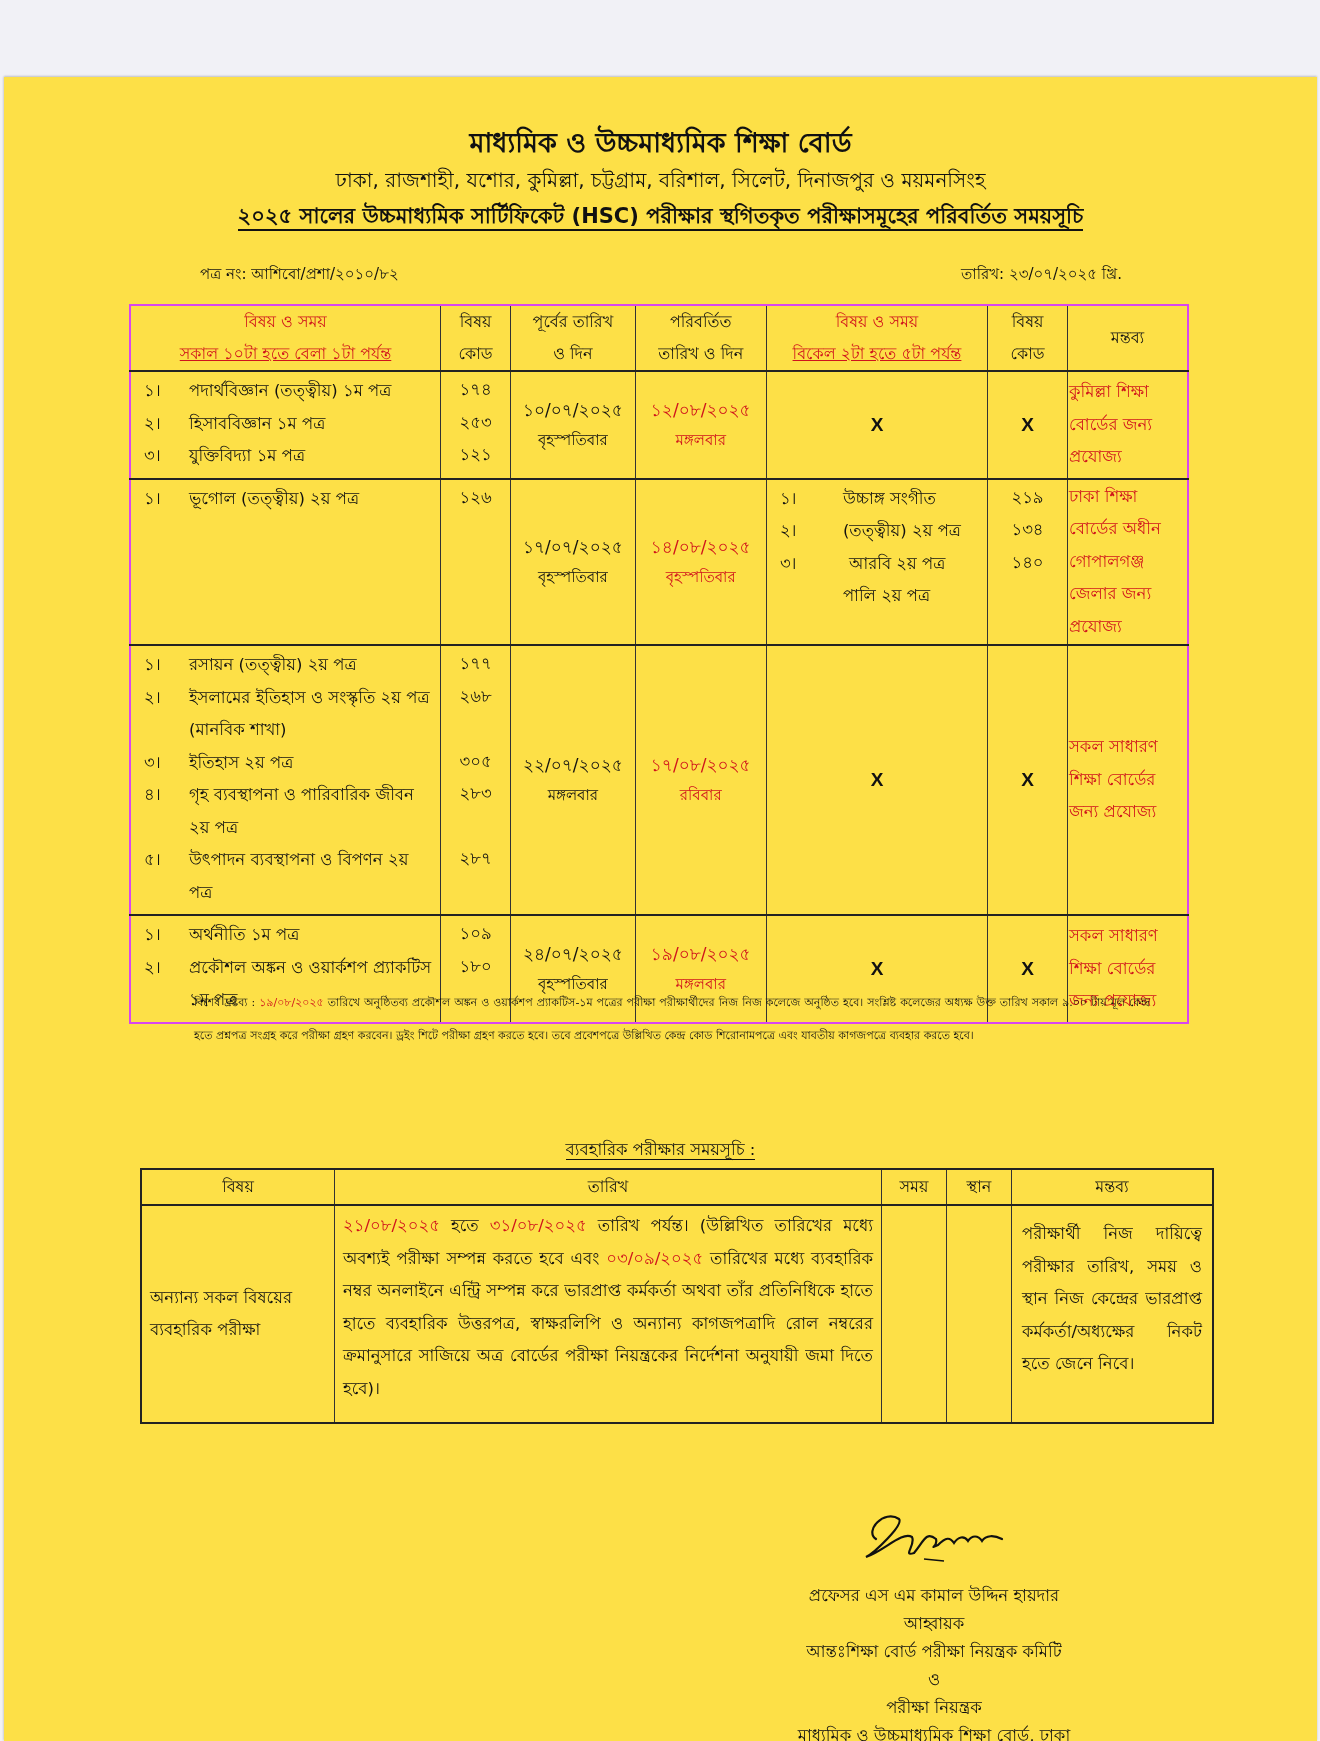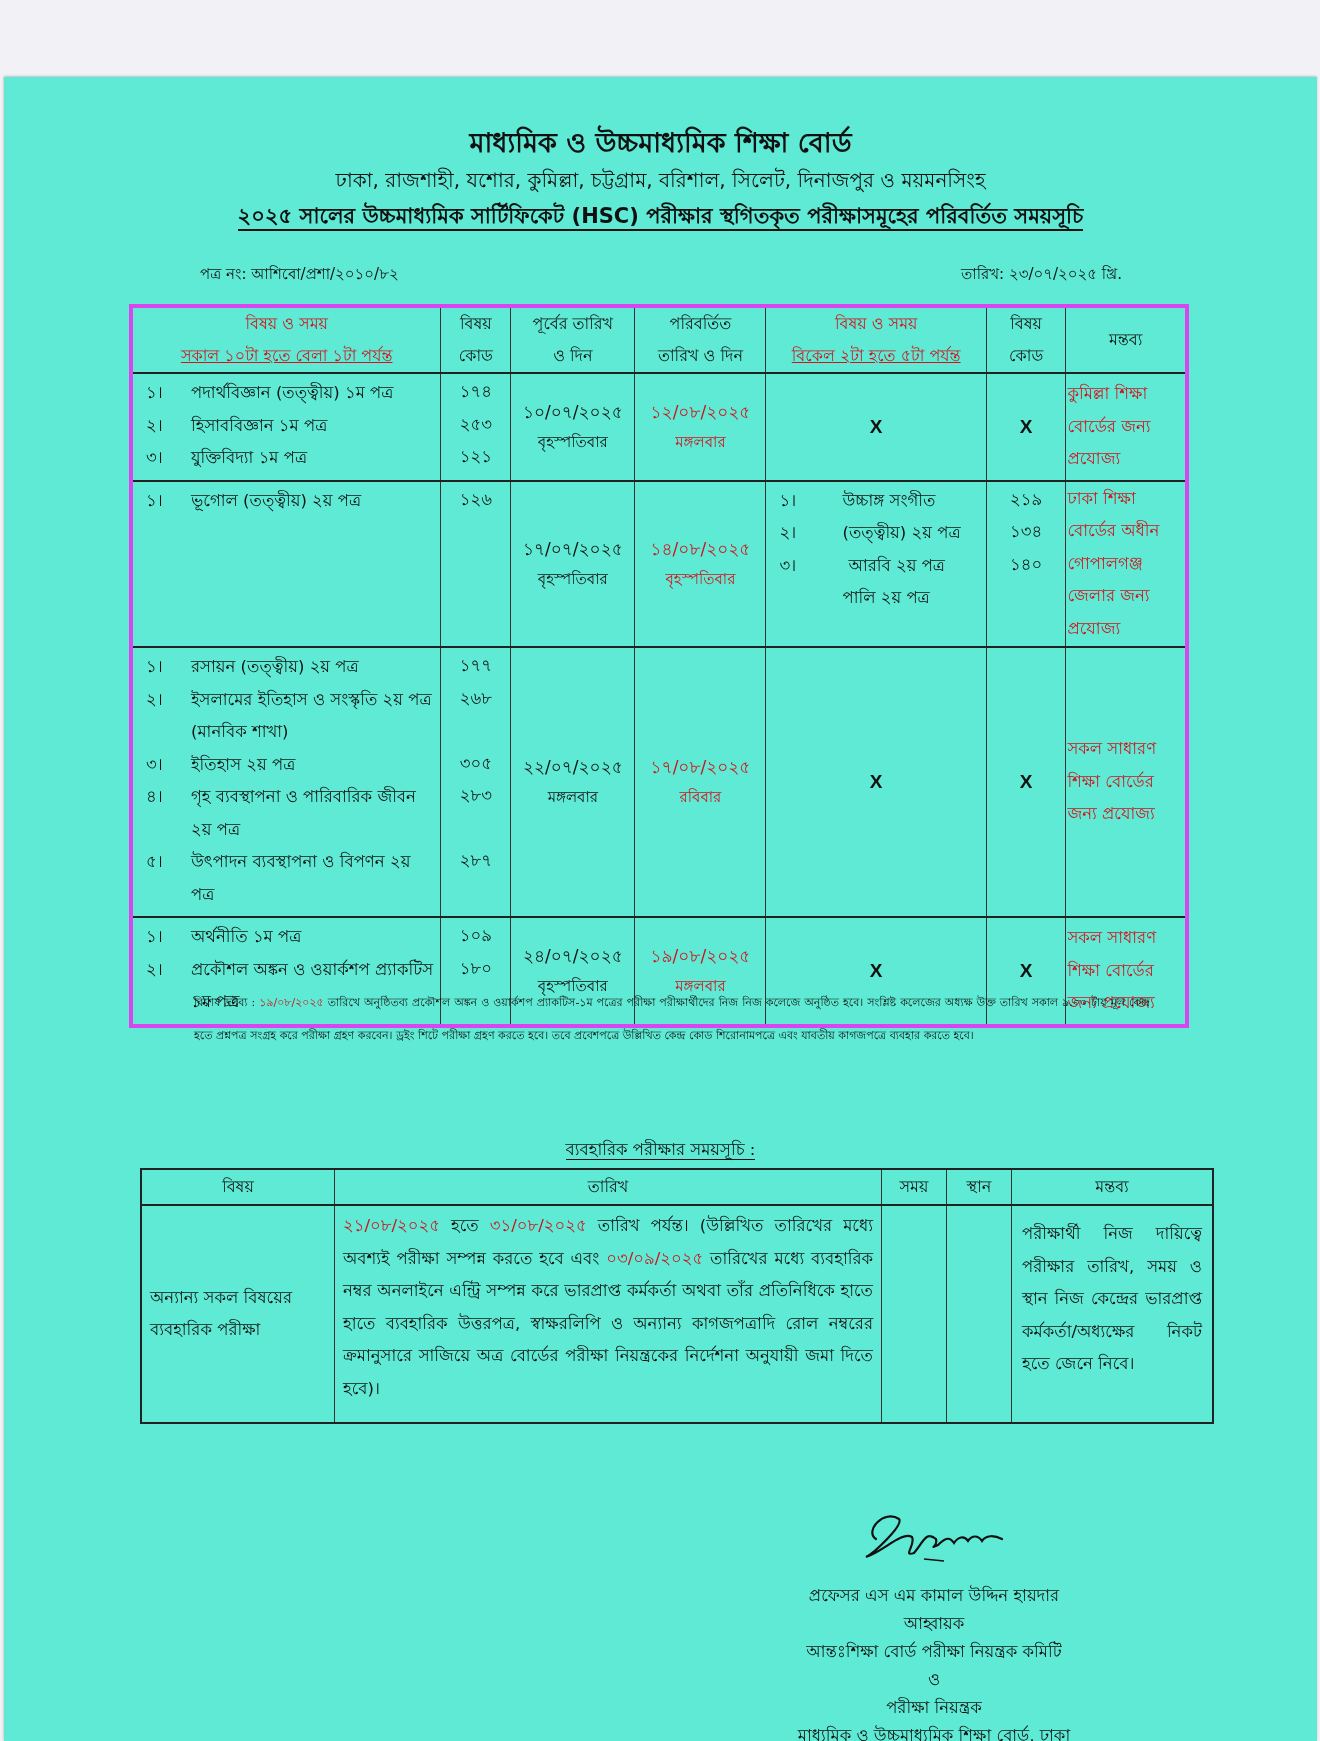--- a/index.html
+++ b/index.html
@@ -2,35 +2,35 @@
 <html><head>
 <meta charset="utf-8">
 <style>
   html, body { margin: 0; padding: 0; }
   body {
     width: 1320px; height: 1741px; background: #f1f1f6;
     font-family: "DejaVu Sans", sans-serif; color: #111; position: relative; overflow: hidden;
   }
   .sheet {
     position: absolute; left: 4px; top: 77px; width: 1313px; height: 1664px;
-    background: #5eead4; box-shadow: 0 -1px 2px rgba(0,0,0,0.18), -1px 0 2px rgba(0,0,0,0.08);
+    background: #fde047; box-shadow: 0 -1px 2px rgba(0,0,0,0.18), -1px 0 2px rgba(0,0,0,0.08);
   }
   .red { color: #d0141c; }
   .hdr { position: absolute; left: 0; width: 100%; text-align: center; }
   .h1 { top: 45px; font-size: 27px; font-weight: bold; }
   .h2 { top: 88px; font-size: 20px; }
   .h3 { top: 123px; font-size: 21px; font-weight: bold; }
   .h3 span { border-bottom: 2px solid #111; padding-bottom: 1px; }
   .h4 { top: 158px; font-size: 15px; }
   .refline { position: absolute; top: 185px; left: 196px; right: 195px; font-size: 15px; display: flex; justify-content: space-between; }
 
   table { border-collapse: collapse; position: absolute; font-size: 16px; }
   td, th { border: 1.5px solid #333; vertical-align: top; }
   th { font-weight: normal; font-size: 16px; line-height: 32px; text-align: center; vertical-align: middle; padding: 0; }
-  .t1 { left: 125px; top: 227px; width: 1060px; border: 4px solid #d946ef; }
+  .t1 { left: 125px; top: 227px; width: 1060px; border: 2px solid #d946ef; }
   .t1 thead th { height: 62px; border-bottom: 2.5px solid #222; }
   .t1 th u { text-decoration: underline; }
   .col-sub { width: 313px; }
   .col-code { width: 70px; }
   .col-old { width: 124px; }
   .col-new { width: 131px; }
   .col-sub2 { width: 222px; }
   .col-code2 { width: 80px; }
   .col-rem { width: 120px; }
   .sublist { padding: 2px 6px 4px 12px; }

